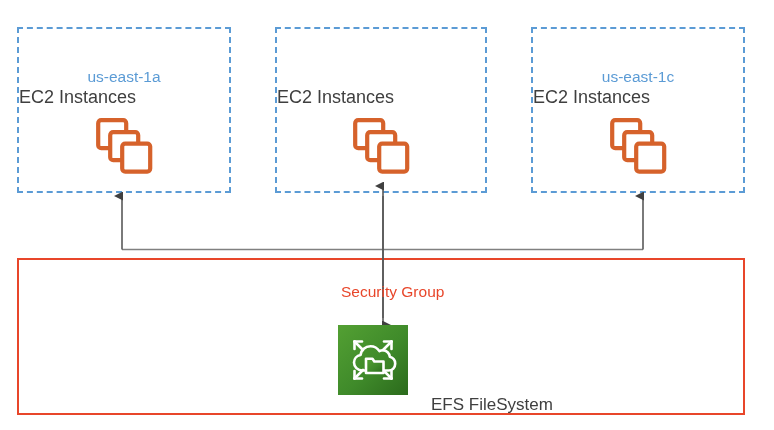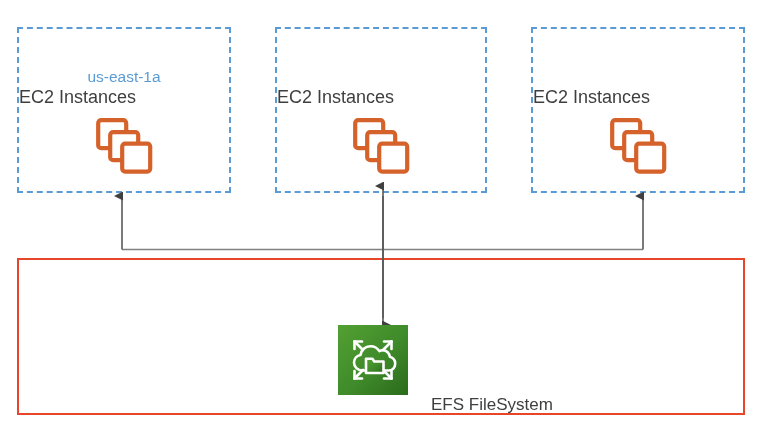--- a/index.html
+++ b/index.html
@@ -117,20 +117,21 @@
     <div class="ec2-icon">
       <svg viewBox="0 0 58 56" width="58" height="56">
         <rect x="2.2" y="2.2" width="28" height="28" rx="3" ry="3" fill="#ffffff" stroke="#d6622b" stroke-width="4.2"></rect>
         <rect x="14.2" y="14.2" width="28" height="28" rx="3" ry="3" fill="#ffffff" stroke="#d6622b" stroke-width="4.2"></rect>
         <rect x="26.2" y="25.6" width="28" height="28" rx="3" ry="3" fill="#ffffff" stroke="#d6622b" stroke-width="4.2"></rect>
       </svg>
     </div>
   </div>
 
   <div class="az-box" style="left:531px; top:27px; width:214px; height:166px;">
+    <div class="az-label">us-east-1c</div>
     <div class="ec2-label">EC2 Instances</div>
     <div class="ec2-icon">
       <svg viewBox="0 0 58 56" width="58" height="56">
         <rect x="2.2" y="2.2" width="28" height="28" rx="3" ry="3" fill="#ffffff" stroke="#d6622b" stroke-width="4.2"></rect>
         <rect x="14.2" y="14.2" width="28" height="28" rx="3" ry="3" fill="#ffffff" stroke="#d6622b" stroke-width="4.2"></rect>
         <rect x="26.2" y="25.6" width="28" height="28" rx="3" ry="3" fill="#ffffff" stroke="#d6622b" stroke-width="4.2"></rect>
       </svg>
     </div>
   </div>
 
@@ -155,20 +156,21 @@
 
     <path d="M122,249.5 L122,196" stroke="#595959" stroke-width="1.6" fill="none" marker-end="url(#arrowUp)"></path>
 
     <path d="M643,249.5 L643,196" stroke="#595959" stroke-width="1.6" fill="none" marker-end="url(#arrowUp)"></path>
 
     <path d="M383,196 L383,318" stroke="#595959" stroke-width="1.6" fill="none"></path>
     <path d="M383,250 L383,186" stroke="#595959" stroke-width="1.6" fill="none" marker-end="url(#arrowUp)"></path>
     <path d="M383,250 L383,325" stroke="#595959" stroke-width="1.6" fill="none" marker-end="url(#arrowDown)"></path>
   </svg>
 
+  <div class="sg-label" style="left:341px; top:283px;">Security Group</div>
 
   <div class="efs-icon" style="left:338px; top:325px;">
     <svg viewBox="0 0 70 70" width="70" height="70">
       <rect x="0" y="0" width="70" height="70" fill="url(#efsGrad)"></rect>
       <g fill="none" stroke="#ffffff" stroke-width="2.6" stroke-linecap="round" stroke-linejoin="round">
 
         <path d="M16.5,16.5 L25,25"></path>
         <path d="M16.5,16.5 L16.5,24"></path>
         <path d="M16.5,16.5 L24,16.5"></path>
 

